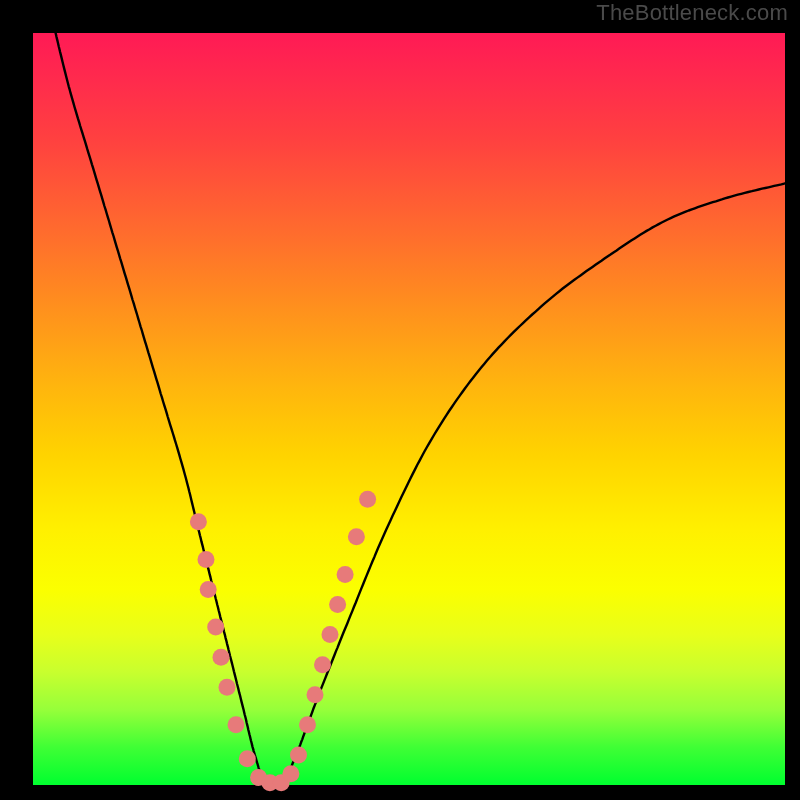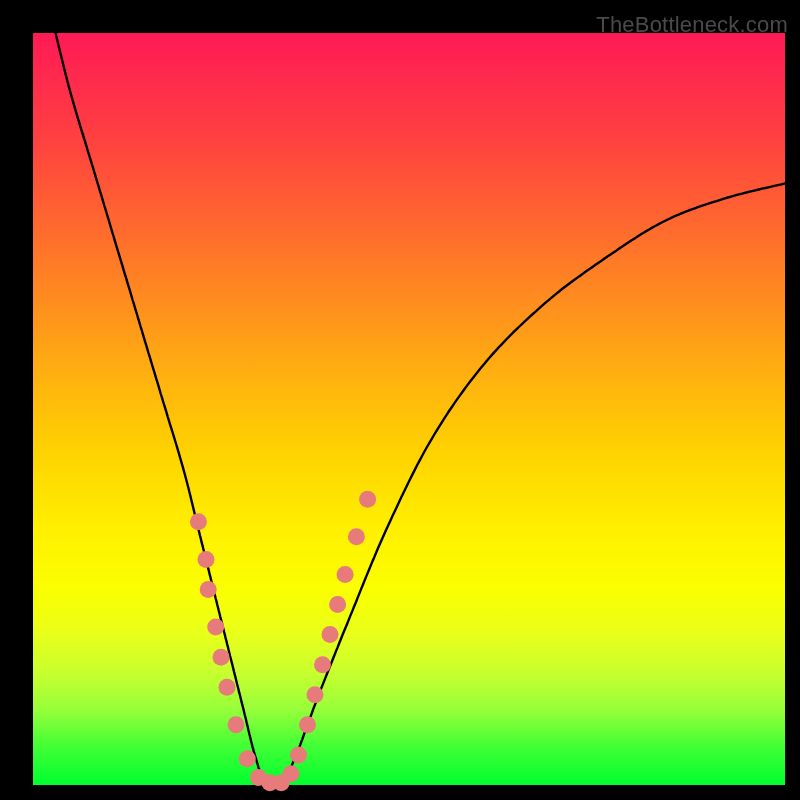--- a/index.html
+++ b/index.html
@@ -37,21 +37,21 @@
       #fbff00 74%,
       #e8ff1a 80%,
       #c8ff2e 85%,
       #96ff3a 90%,
       #3fff35 95%,
       #00ff2f 100%
     );
   }
   .watermark {
     position: absolute;
-    top: 12px;
+    top: 0;
     right: 12px;
     color: #4a4a4a;
     font-size: 22px;
     font-weight: 500;
     letter-spacing: 0.2px;
     user-select: none;
     pointer-events: none;
   }
   svg.curve-layer {
     position: absolute;

